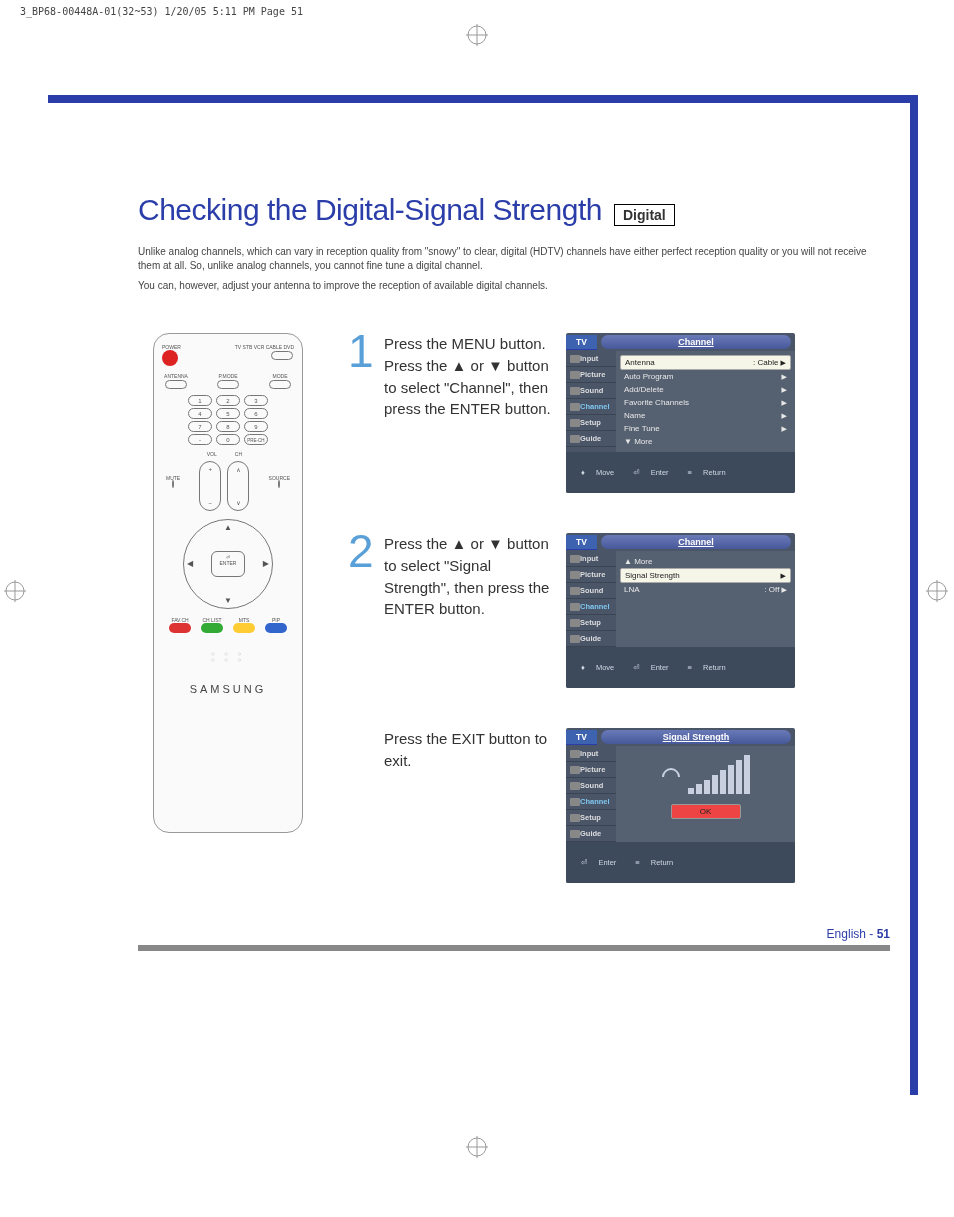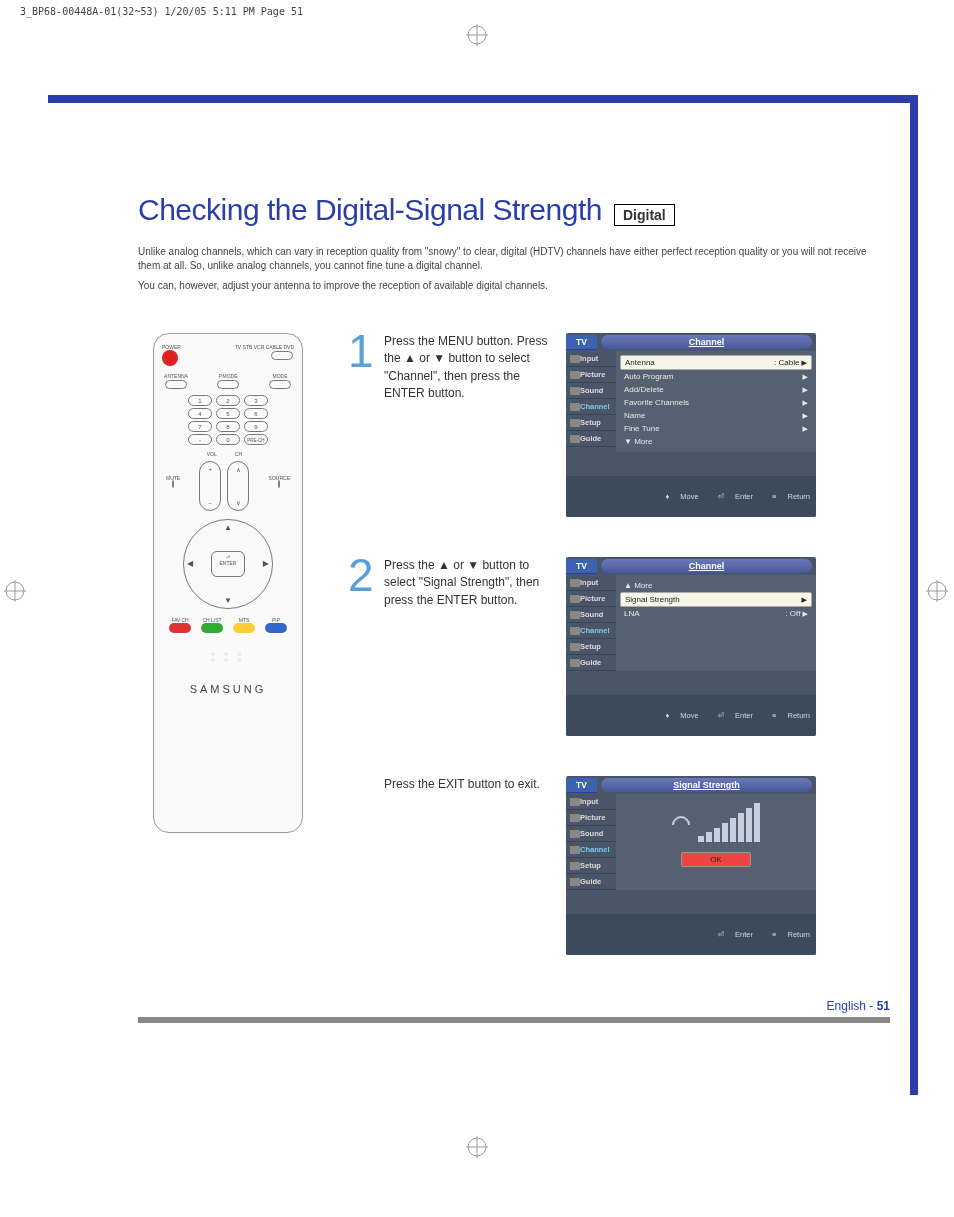--- a/index.html
+++ b/index.html
@@ -83,27 +83,27 @@
   .steps-col { flex: 1; }
   .step {
     display: flex; gap: 12px; margin-bottom: 40px; align-items: flex-start;
   }
   .step-num {
     font-family: "Arial Narrow", Arial, sans-serif;
     font-size: 46px; color: #5aa0d8; font-weight: 300;
     line-height: 0.8; width: 24px; flex-shrink: 0;
   }
   .step-text {
-    width: 170px; flex-shrink: 0; font-size: 12px; line-height: 1.45; color: #333;
+    width: 170px; flex-shrink: 0; font-size: 15px; line-height: 1.45; color: #333;
   }
   .step-text p { margin-bottom: 10px; }
   .osd-wrap { flex-shrink: 0; }
 
   .osd {
-    width: 250px; font-size: 8.5px; background: #4a5568; color: #e5e5e5;
+    width: 229px; font-size: 8.5px; background: #4a5568; color: #e5e5e5;
     border-radius: 2px; overflow: hidden;
   }
   .osd-top {
     display: flex; align-items: center;
   }
   .osd-tab {
     background: #3d63b0; color: #fff; font-weight: bold; font-size: 8.5px;
     padding: 2px 10px; border-bottom: 1px solid #2b3da9;
   }
   .osd-title-bar {
@@ -126,22 +126,22 @@
   }
   .osd-row {
     display:flex; justify-content:space-between; align-items:center;
     padding:2px 4px; font-size:8px; color:#e8e8e8;
   }
   .osd-row.sel {
     background:#f5f5e8; color:#222; border:1px solid #aaa; border-radius:2px;
   }
   .osd-row .arw { font-size:7px;}
   .osd-footer {
-    display:flex; justify-content:flex-end; gap:10px; padding:16px 6px;
-    background:#3d4a5c; font-size:7.5px; color:#cfd8e3;margin-top:24px;
+    display:flex; gap:10px; padding:16px 6px;
+    background:#3d4a5c; font-size:7.5px; color:#cfd8e3;
   }
   .osd-footer span::before { content:""; display:inline-block; width:7px; height:7px; margin-right:2px; vertical-align:middle;}
 
   .osd-signal-bars {
     display:flex; align-items:flex-end; justify-content:center; gap:2px;
     height:50px; padding:10px 0 6px;
   }
   .osd-signal-bars .dish {
     width:18px; height:18px; border:2px solid #c8d0e0; border-radius:50%;
     border-right-color:transparent; border-bottom-color:transparent;

